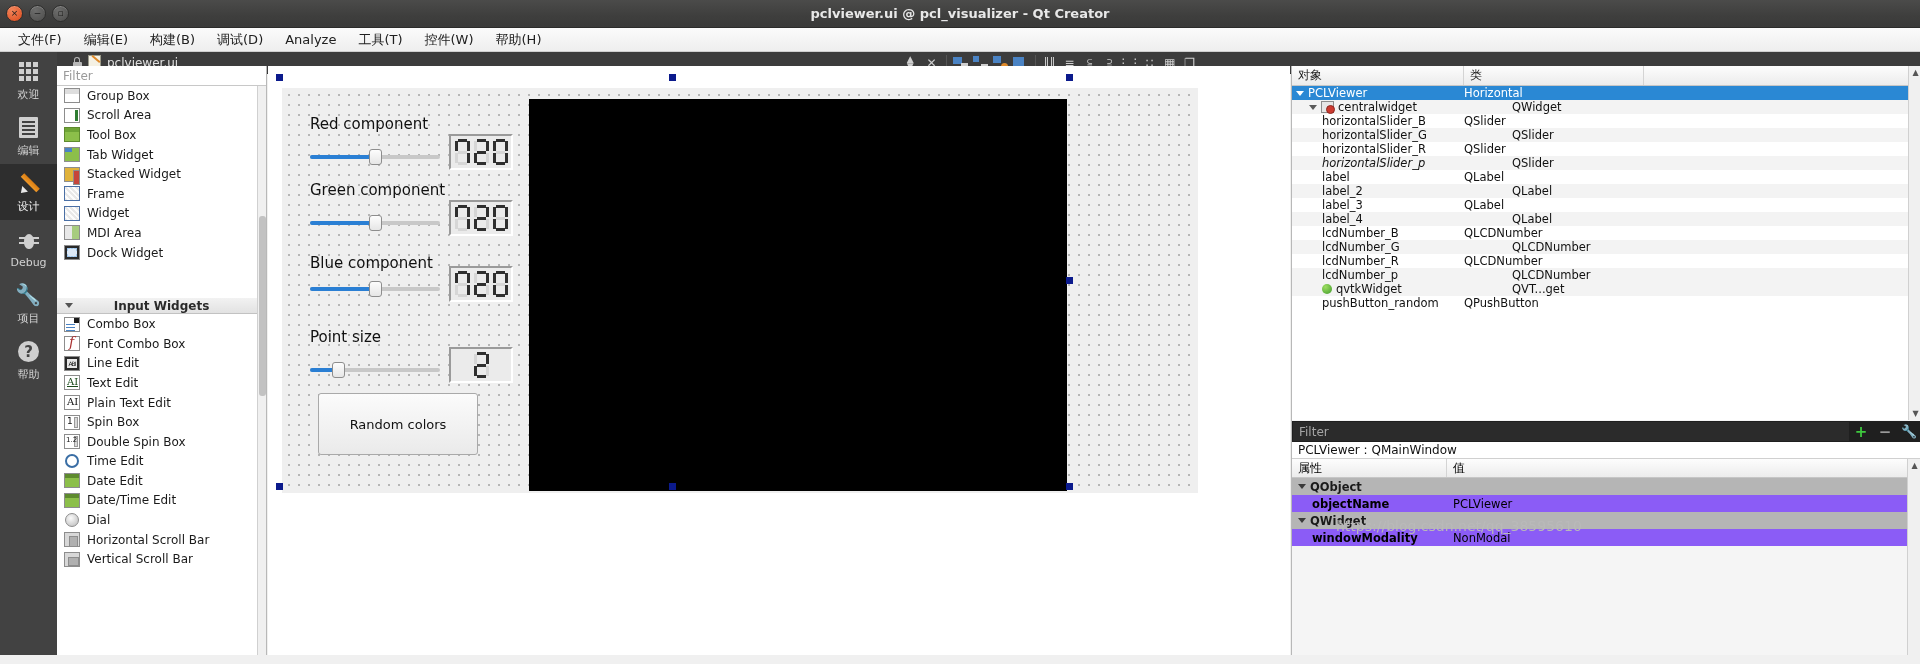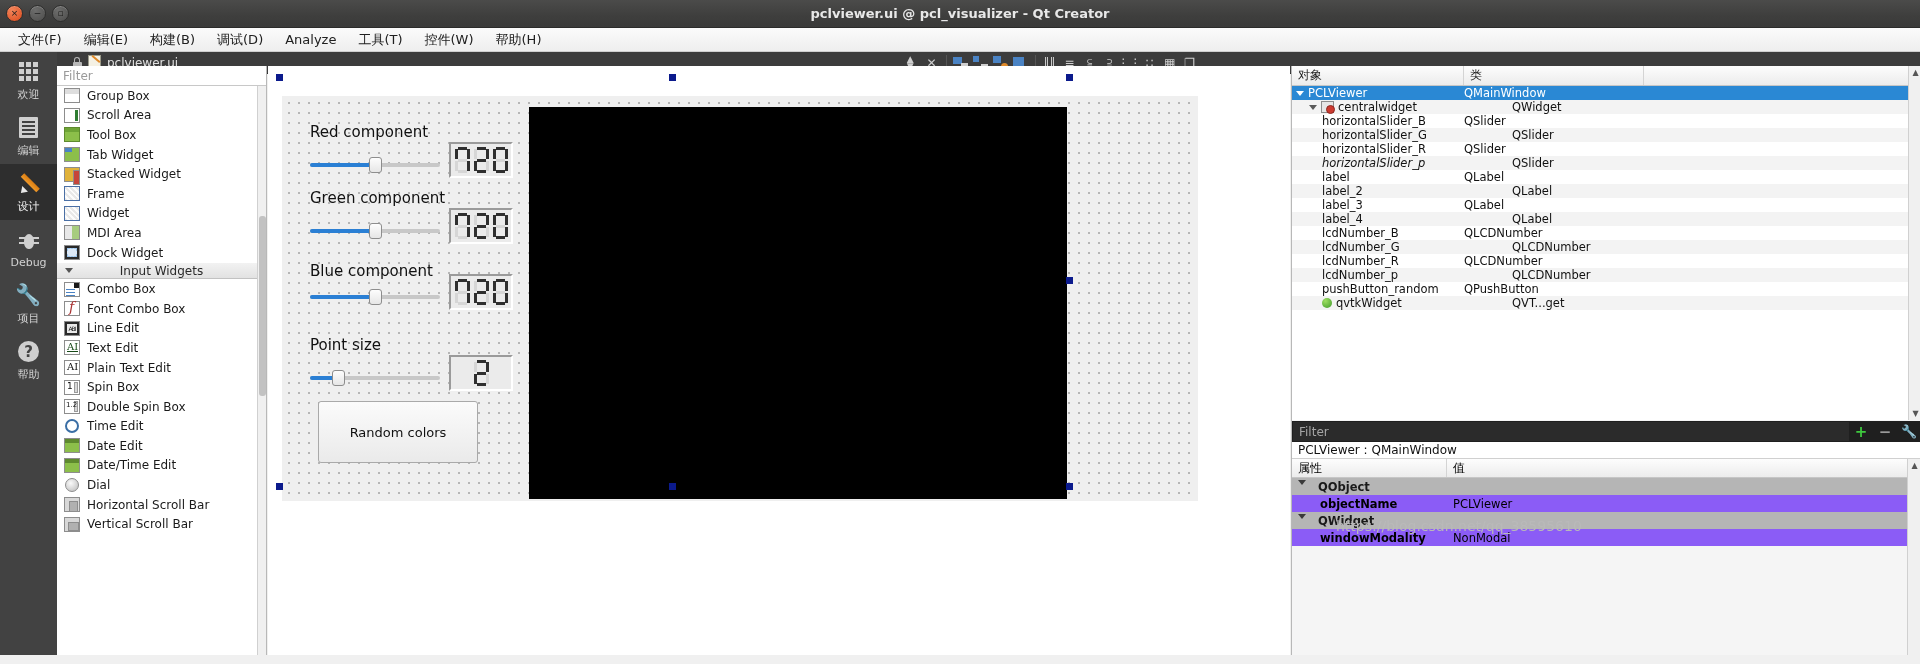--- a/index.html
+++ b/index.html
@@ -135,21 +135,21 @@
   }
   .wlist { height: 578px; overflow: hidden; position: relative; }
   .wrow {
     height: 19.6px; display: flex; align-items: center; gap: 7px;
     padding-left: 7px; font-size: 12px; color: #1a1a1a;
   }
   .wcat {
     height: 17px; display: flex; align-items: center; justify-content: center;
     background: linear-gradient(to bottom,#f2f2f2,#e2e2e2);
     border-top: 1px solid #fff; border-bottom: 1px solid #c2c2c2;
-    font-size: 12px; font-weight: normal; color: #2a2a2a; position: relative;
+    font-size: 12px; font-weight: bold; color: #2a2a2a; position: relative; margin-top: 35px;
   }
   .wcat .arrow { position:absolute; left: 8px; width:0; height:0;
      border-left:4px solid transparent; border-right:4px solid transparent;
      border-top:5px solid #555; }
   .wico { width: 16px; height: 15px; border: 1px solid #8d8d8d; background:#fff;
           position: relative; flex: 0 0 auto; }
   .wico.gbox { background: linear-gradient(to bottom,#dedede 0 40%,#fff 40% 100%); }
   .wico.scroll::after { content:''; position:absolute; right:1px; top:1px;
           width:3px; height:11px; background:#2f7d32; }
   .wico.tool { background:#8cbf4a; border-color:#5e8a2e; }
@@ -216,21 +216,21 @@
   
   .formarea {
     position: absolute; left: 268px; top: 66px; width: 1022px; height: 598px;
     background: #ffffff;
   }
   .formcanvas {
     position: absolute; left: 8px; top: 8px; width: 1003px; height: 420px;
     background:#ffffff;
   }
   .formwidget {
-    position: absolute; left: 6px; top: 22px; width: 916px; height: 405px;
+    position: absolute; left: 6px; top: 14px; width: 916px; height: 405px;
     background-color: #efefef;
     background-image: radial-gradient(#b6b6b6 0.8px, transparent 0.8px);
     background-size: 10px 10px;
     background-position: 2px 2px;
   }
   .handle { position: absolute; width: 7px; height: 7px; background:#0b1a8c; }
 
   .form-label {
     position: absolute; font-size: 15px; color: #101010;
     font-family: "DejaVu Sans","Liberation Sans",sans-serif;
@@ -342,21 +342,21 @@
   }
   .prop-head {
     position: absolute; left: 0; top: 393px; width: 629px; height: 19px;
     display: flex; background: linear-gradient(to bottom,#fdfdfd,#ececec);
     border-bottom: 1px solid #c6c6c6; font-size: 12px;
   }
   .prop-head div { display:flex; align-items:center; padding-left: 6px; }
   .pcol1 { width: 155px; border-right: 1px solid #d4d4d4; }
   .prow { position: absolute; left: 0; width: 629px; height: 17px;
     display: flex; font-size: 11.5px; align-items: center; }
-  .prow .k { width: 155px; display:flex; align-items:flex-start; gap:12px;
+  .prow .k { width: 155px; display:flex; align-items:center; gap:4px;
     padding-left: 6px; }
   .prow .v { flex: 1; padding-left: 6px; }
   .prow.group { background: #b5b5b5; font-weight: bold; color: #1a1a1a; }
   .prow.val { background: #8b5cf6; font-weight: bold; }
   .prow.val .v { font-weight: normal; }
   .prow .tri2 { width:0;height:0;border-left:4px solid transparent;
     border-right:4px solid transparent;border-top:5px solid #3a3a3a; }
   .watermark {
     position: absolute; left: 1336px; top: 518px; font-size: 14px;
     color: #b9b9b9; white-space: nowrap; pointer-events: none;
@@ -772,21 +772,21 @@
       <div class="tree-head">
         <div class="tcol1">对象</div>
         <div class="tcol2">类</div>
       </div>
       <div id="tree-rows">
           <div class="tree-row sel">
             <div class="tname" style="padding-left: 4px;">
               <span class="tri"></span>
               <span>PCLViewer</span>
             </div>
-            <div class="tclass">QMainWindow</div>
+            <div class="tclass">Horizontal</div>
           </div>
           <div class="tree-row alt">
             <div class="tname" style="padding-left: 17px;">
               <span class="tri"></span>
               <span class="wico-mini"></span>
               <span>centralwidget</span>
             </div>
             <div class="tclass">QWidget</div>
           </div>
           <div class="tree-row">
@@ -854,32 +854,32 @@
               <span>lcdNumber_R</span>
             </div>
             <div class="tclass">QLCDNumber</div>
           </div>
           <div class="tree-row alt">
             <div class="tname" style="padding-left: 30px;">
               <span>lcdNumber_p</span>
             </div>
             <div class="tclass">QLCDNumber</div>
           </div>
-          <div class="tree-row">
-            <div class="tname" style="padding-left: 30px;">
-              <span>pushButton_random</span>
-            </div>
-            <div class="tclass">QPushButton</div>
-          </div>
           <div class="tree-row alt">
             <div class="tname" style="padding-left: 30px;">
               <span class="green-dot"></span>
               <span>qvtkWidget</span>
             </div>
             <div class="tclass">QVT...get</div>
+          </div>
+          <div class="tree-row">
+            <div class="tname" style="padding-left: 30px;">
+              <span>pushButton_random</span>
+            </div>
+            <div class="tclass">QPushButton</div>
           </div>
         </div>
       <div class="tree-scroll">
         <div class="ts-up">▲</div>
         <div class="ts-dn">▼</div>
       </div>
     </div>
 
     <div class="propfilter">
       <div class="fin">

